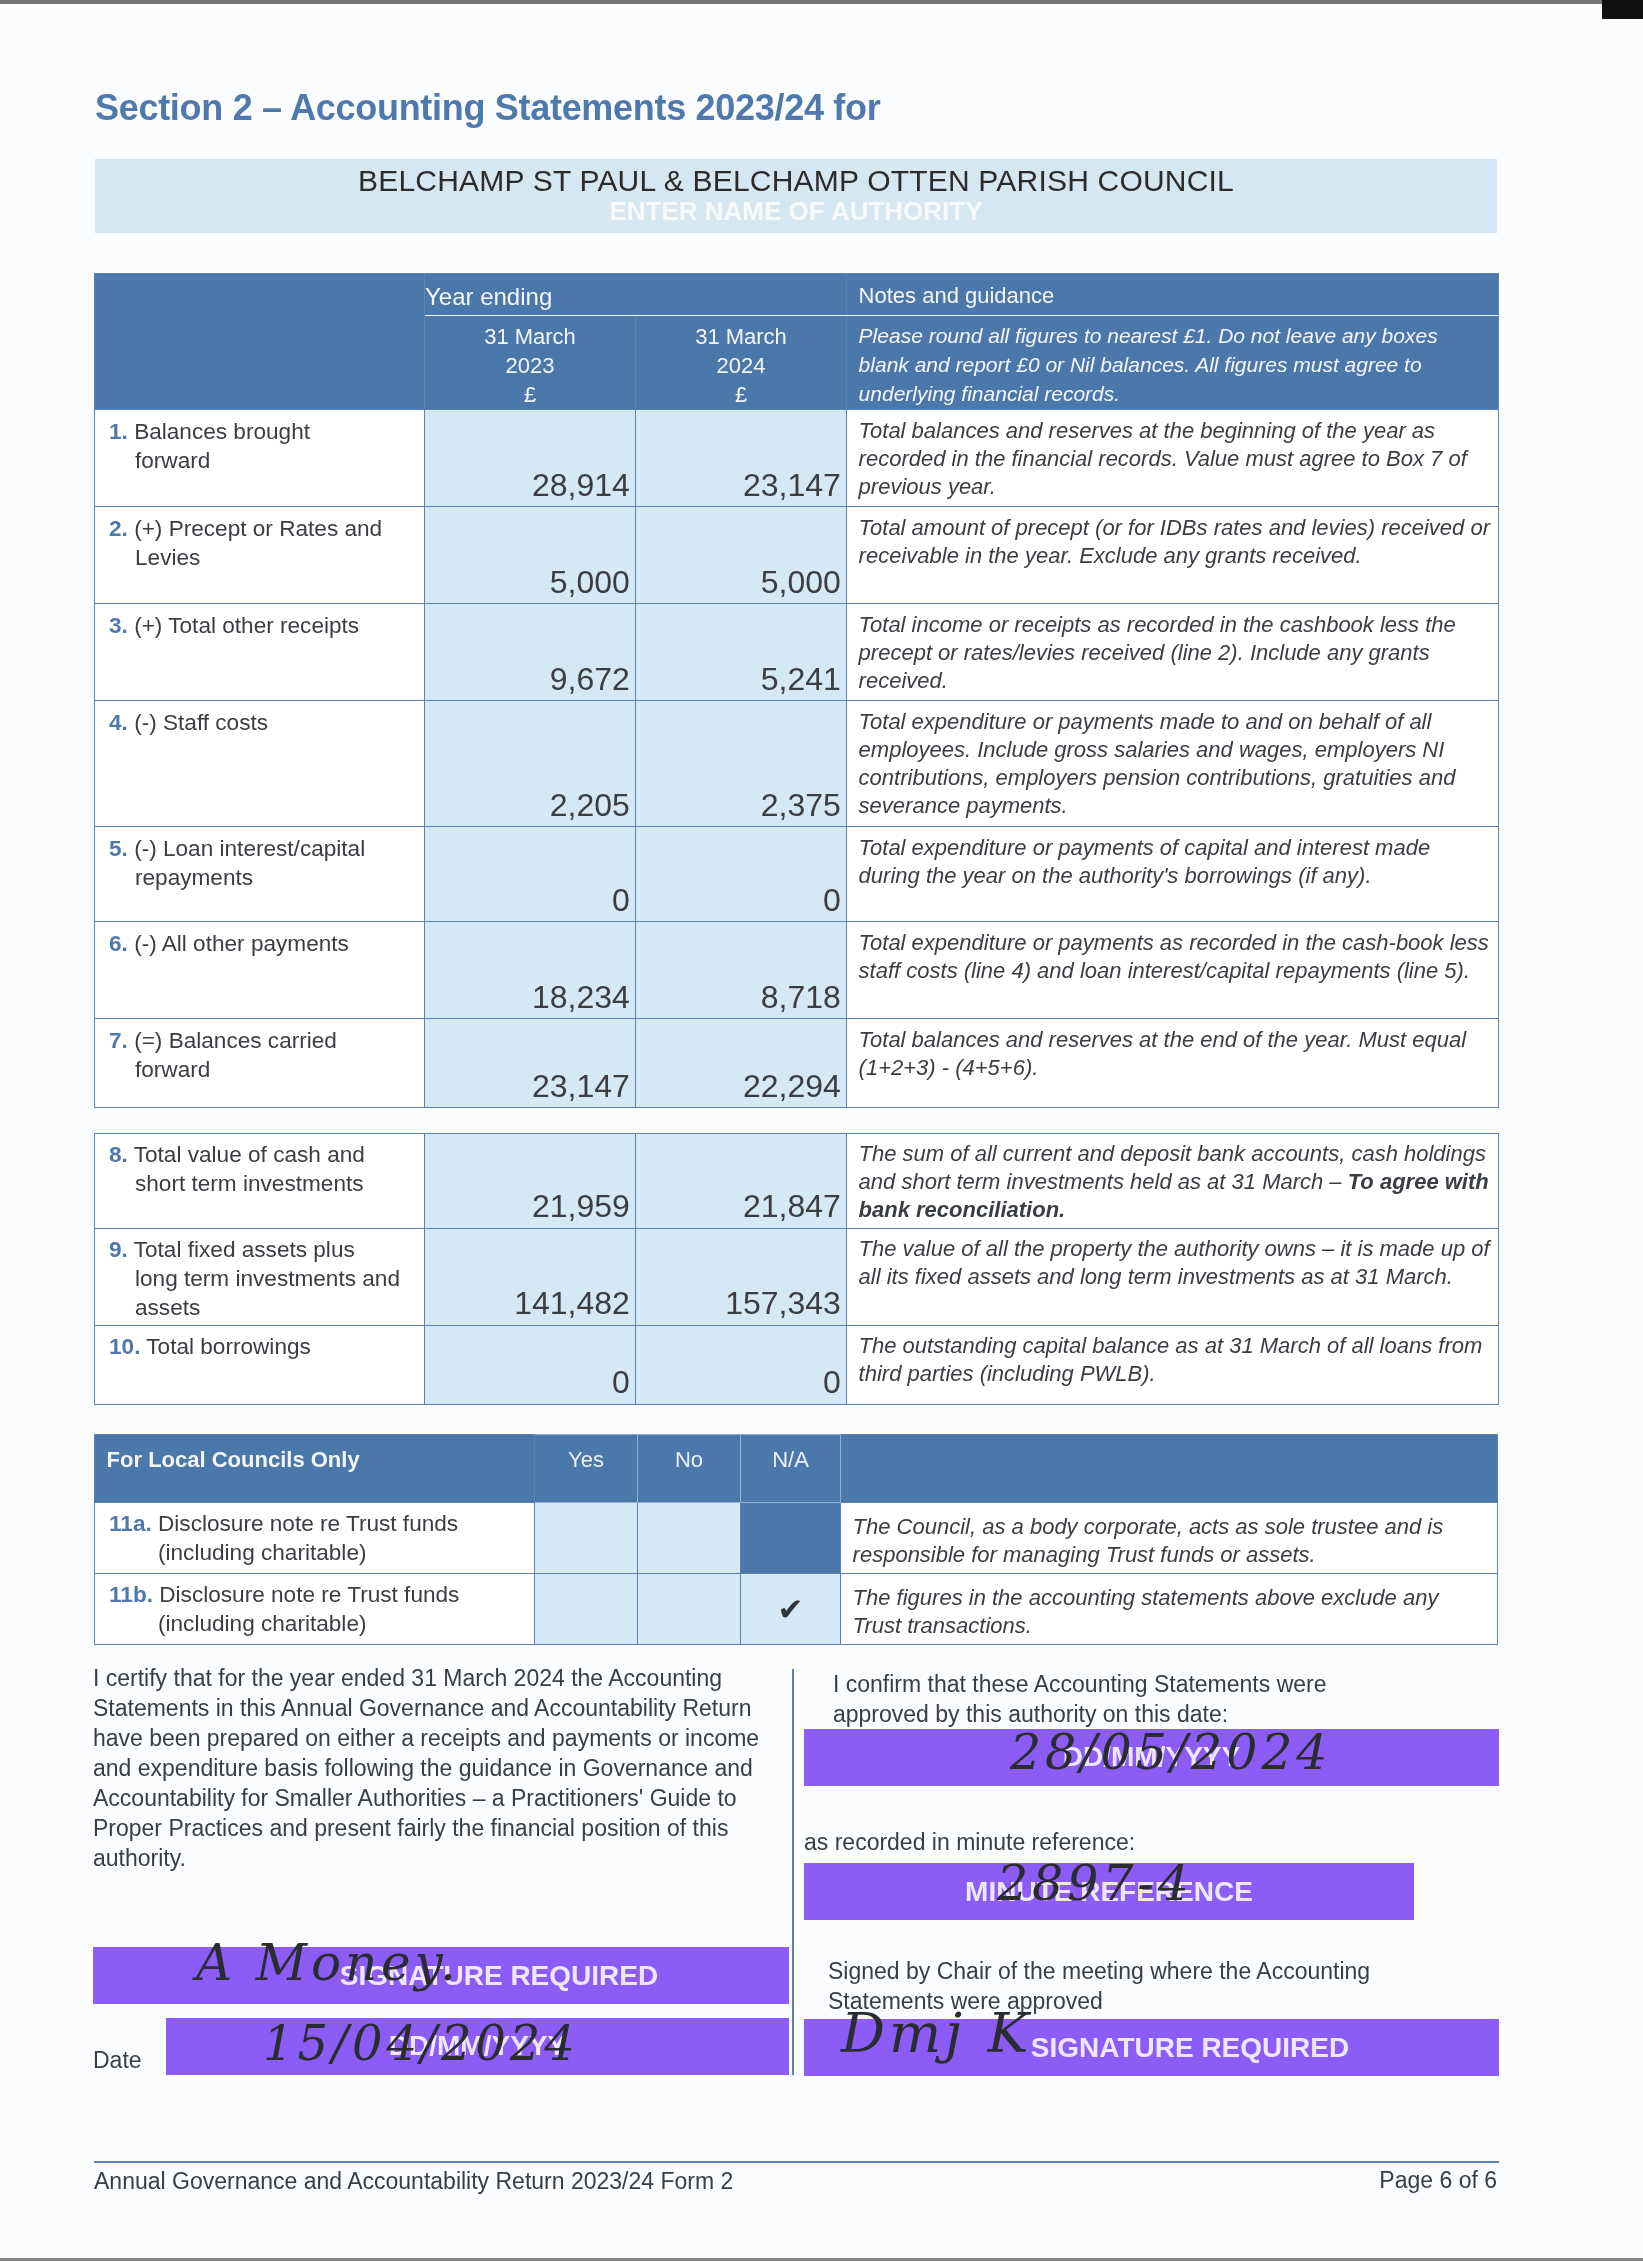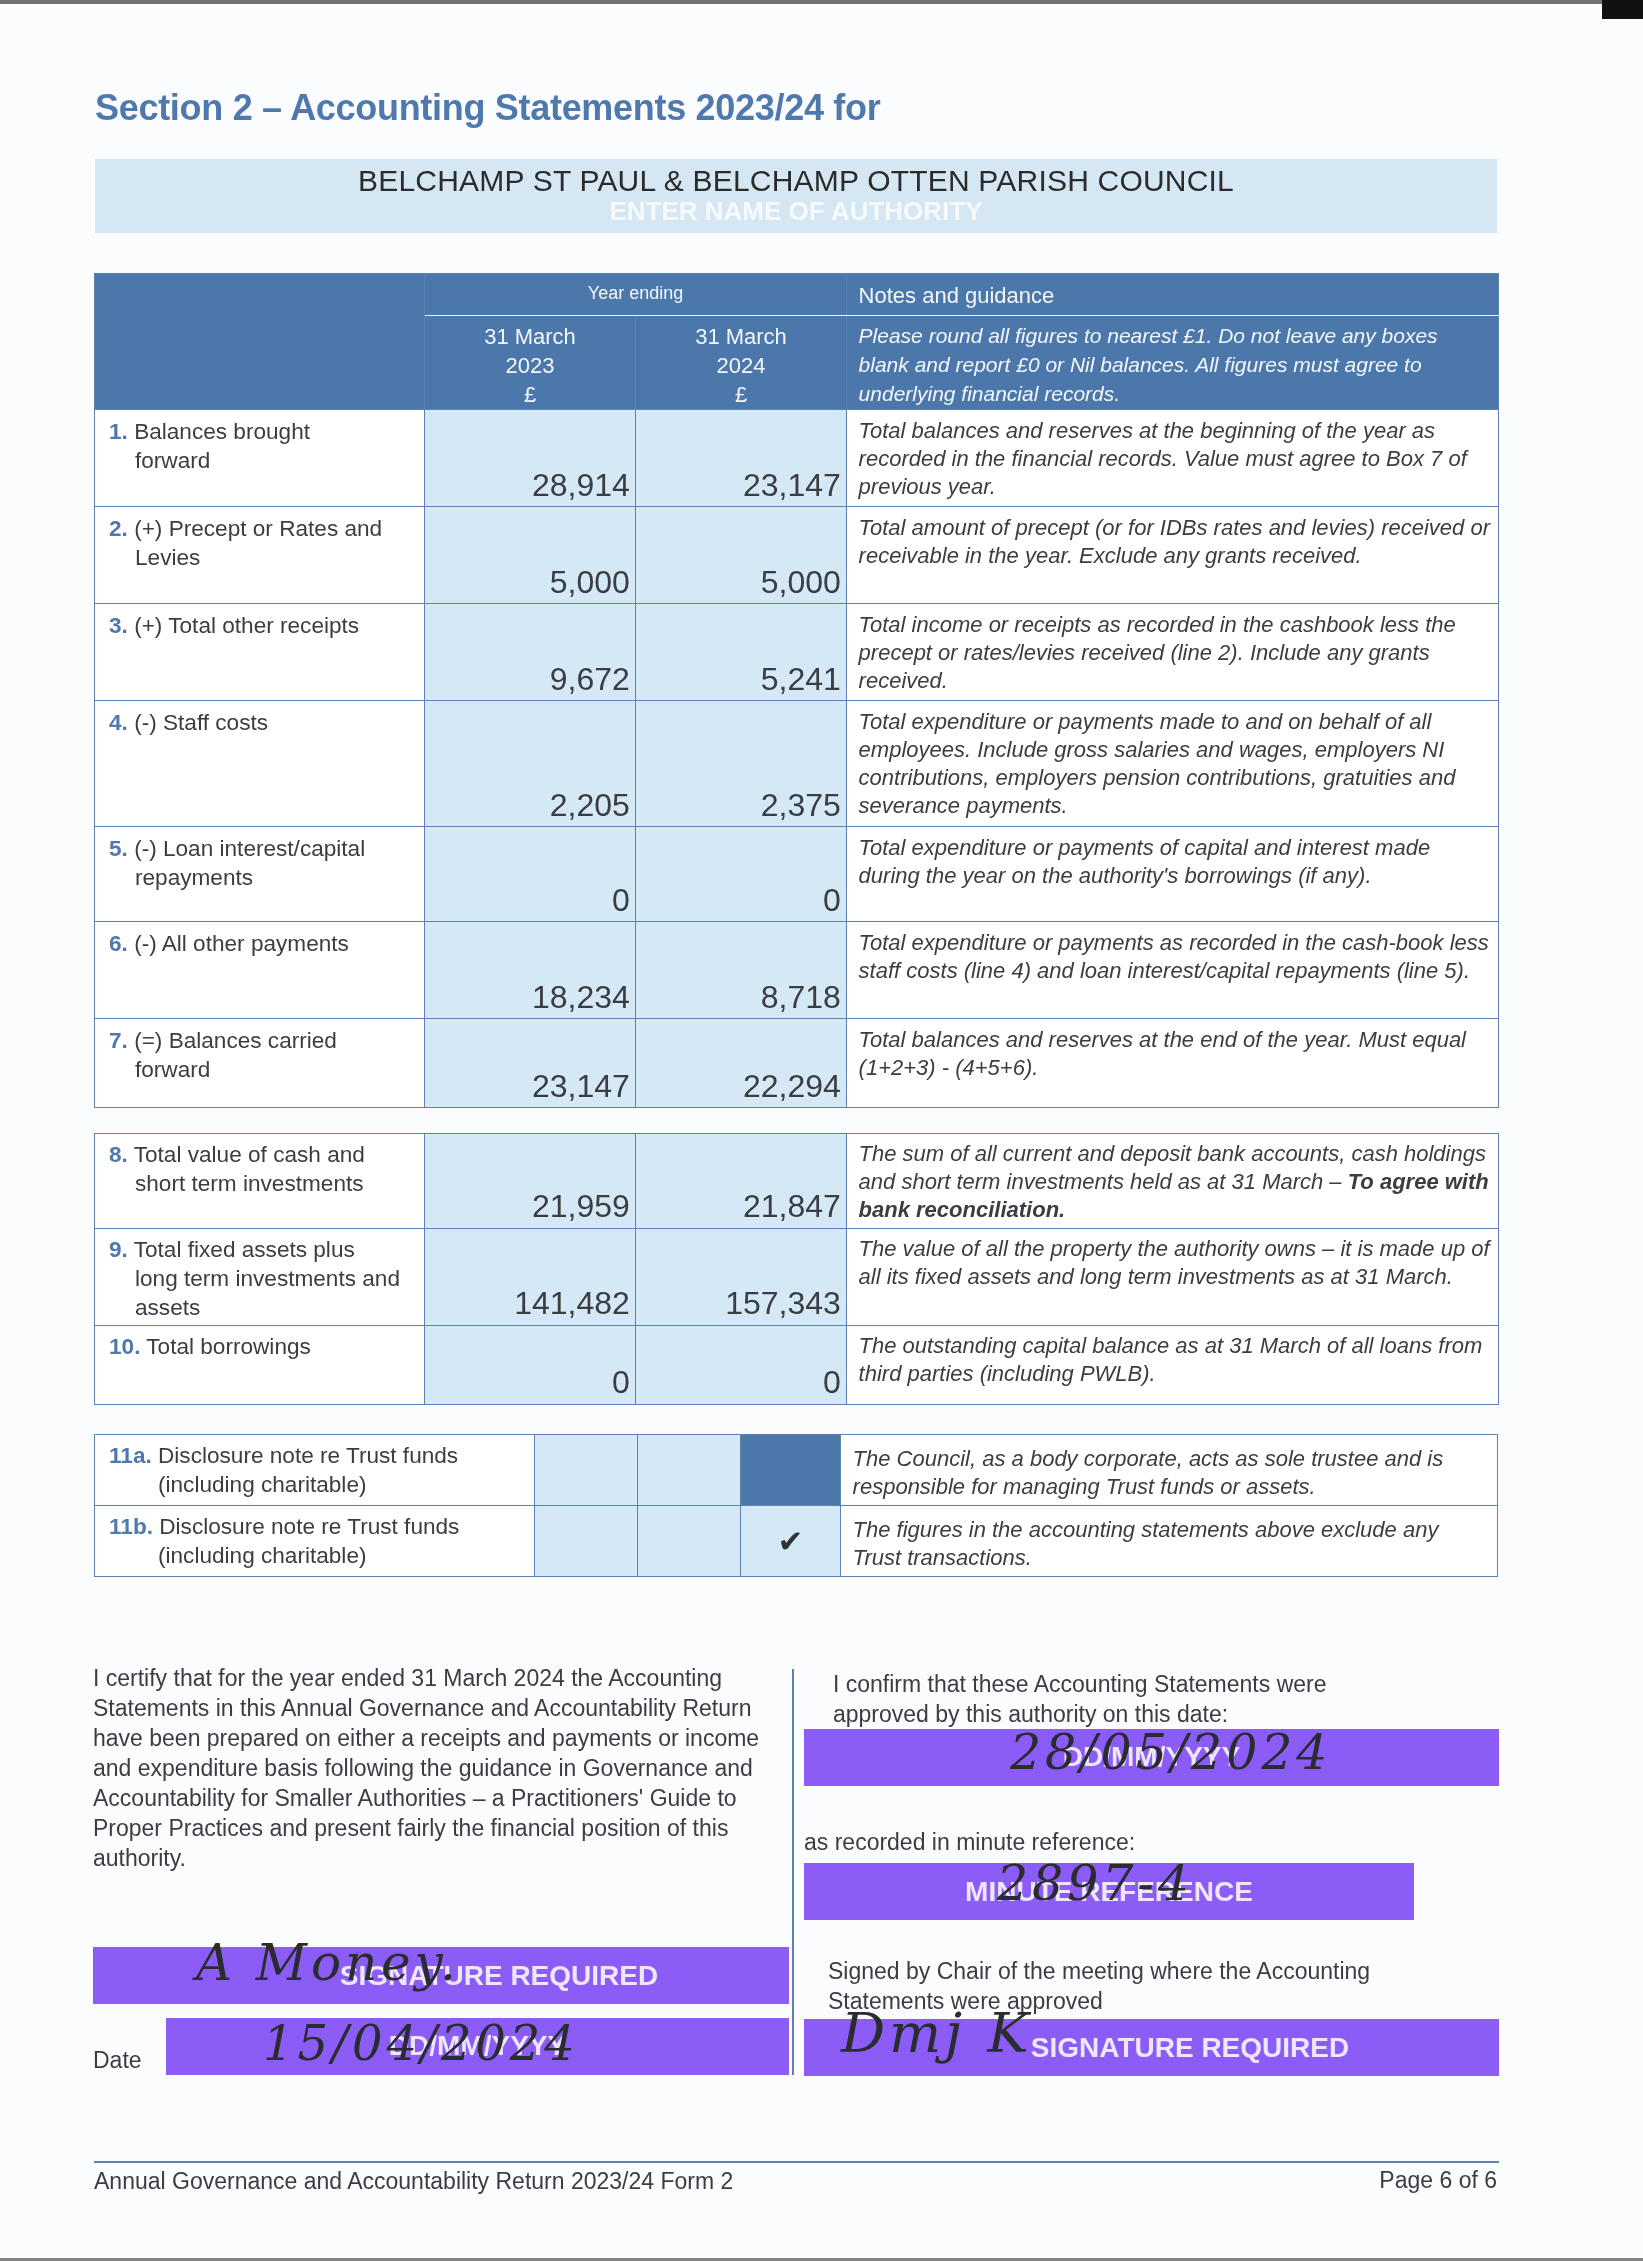--- a/index.html
+++ b/index.html
@@ -32,21 +32,21 @@
   }
 
   table.stmt {
     position: absolute; left: 94px; border-collapse: collapse; table-layout: fixed;
   }
   table.stmt td, table.stmt th {
     border: 1.9px solid #5b82b3; vertical-align: top; padding: 0;
   }
   .hdr { background: #4c77ab; color: #f3f7fb; font-weight: normal; }
   .hdr-line { border-bottom: 1.9px solid #eef3f8 !important; }
-  .hdr-label { font-size: 18px; text-align: center; padding-top: 9px !important; }
+  .hdr-label { font-size: 24px; padding-top: 9px !important; }
   .hdr-notes-title { font-size: 22px; text-align: left; padding: 9px 0 0 11.6px !important; }
   .hdr-col { font-size: 22px; text-align: center; line-height: 29px; padding-top: 6.4px !important; }
   .hdr-notes { font-size: 21px; font-style: italic; text-align: left; line-height: 29px; padding: 5.2px 6.4px 0 11.6px !important; }
 
   .label-cell { background: #ffffff; font-size: 22.6px; line-height: 29px; padding: 6.4px 6.4px 0 14px !important; color: #3a3d42; }
   .label-cell .num { color: #4f79ad; font-weight: bold; }
   .label-cell .indent { display: block; padding-left: 26px; }
   .val-cell { background: #d5e8f5; font-size: 32px; text-align: right; vertical-align: bottom !important; padding: 0 5.2px 2.6px 0 !important; color: #3a3d42; }
   .note-cell { background: #ffffff; font-size: 22px; font-style: italic; line-height: 28px; padding: 6.4px 5.2px 0 11.6px !important; color: #3a3d42; }
   .note-cell b { font-weight: bold; }
@@ -196,20 +196,27 @@
 
 <table class="stmt" style="top:1434px; width:1404px;">
   <colgroup>
     <col style="width:440px">
       <col style="width:103px">
       <col style="width:103px">
       <col style="width:100px">
       <col style="width:657px">
   </colgroup>
   <tbody>
+      <tr style="height:68px">
+    <td class="hdr lc-hdr">For Local Councils Only</td>
+    <td class="hdr lc-col">Yes</td>
+    <td class="hdr lc-col">No</td>
+    <td class="hdr lc-col">N/A</td>
+    <td class="hdr"></td>
+  </tr>
   <tr style="height:71px">
     <td class="label-cell"><span class="num">11a.</span> <span>Disclosure note re Trust funds</span><span class="indent" style="padding-left:49px">(including charitable)</span></td>
     <td class="lc-box"></td>
     <td class="lc-box"></td>
     <td class="lc-na-dark"></td>
     <td class="note-cell" style="vertical-align:middle">The Council, as a body corporate, acts as sole trustee and is responsible for managing Trust funds or assets.</td>
   </tr>
   <tr style="height:71px">
     <td class="label-cell"><span class="num">11b.</span> <span>Disclosure note re Trust funds</span><span class="indent" style="padding-left:49px">(including charitable)</span></td>
     <td class="lc-box"></td>

